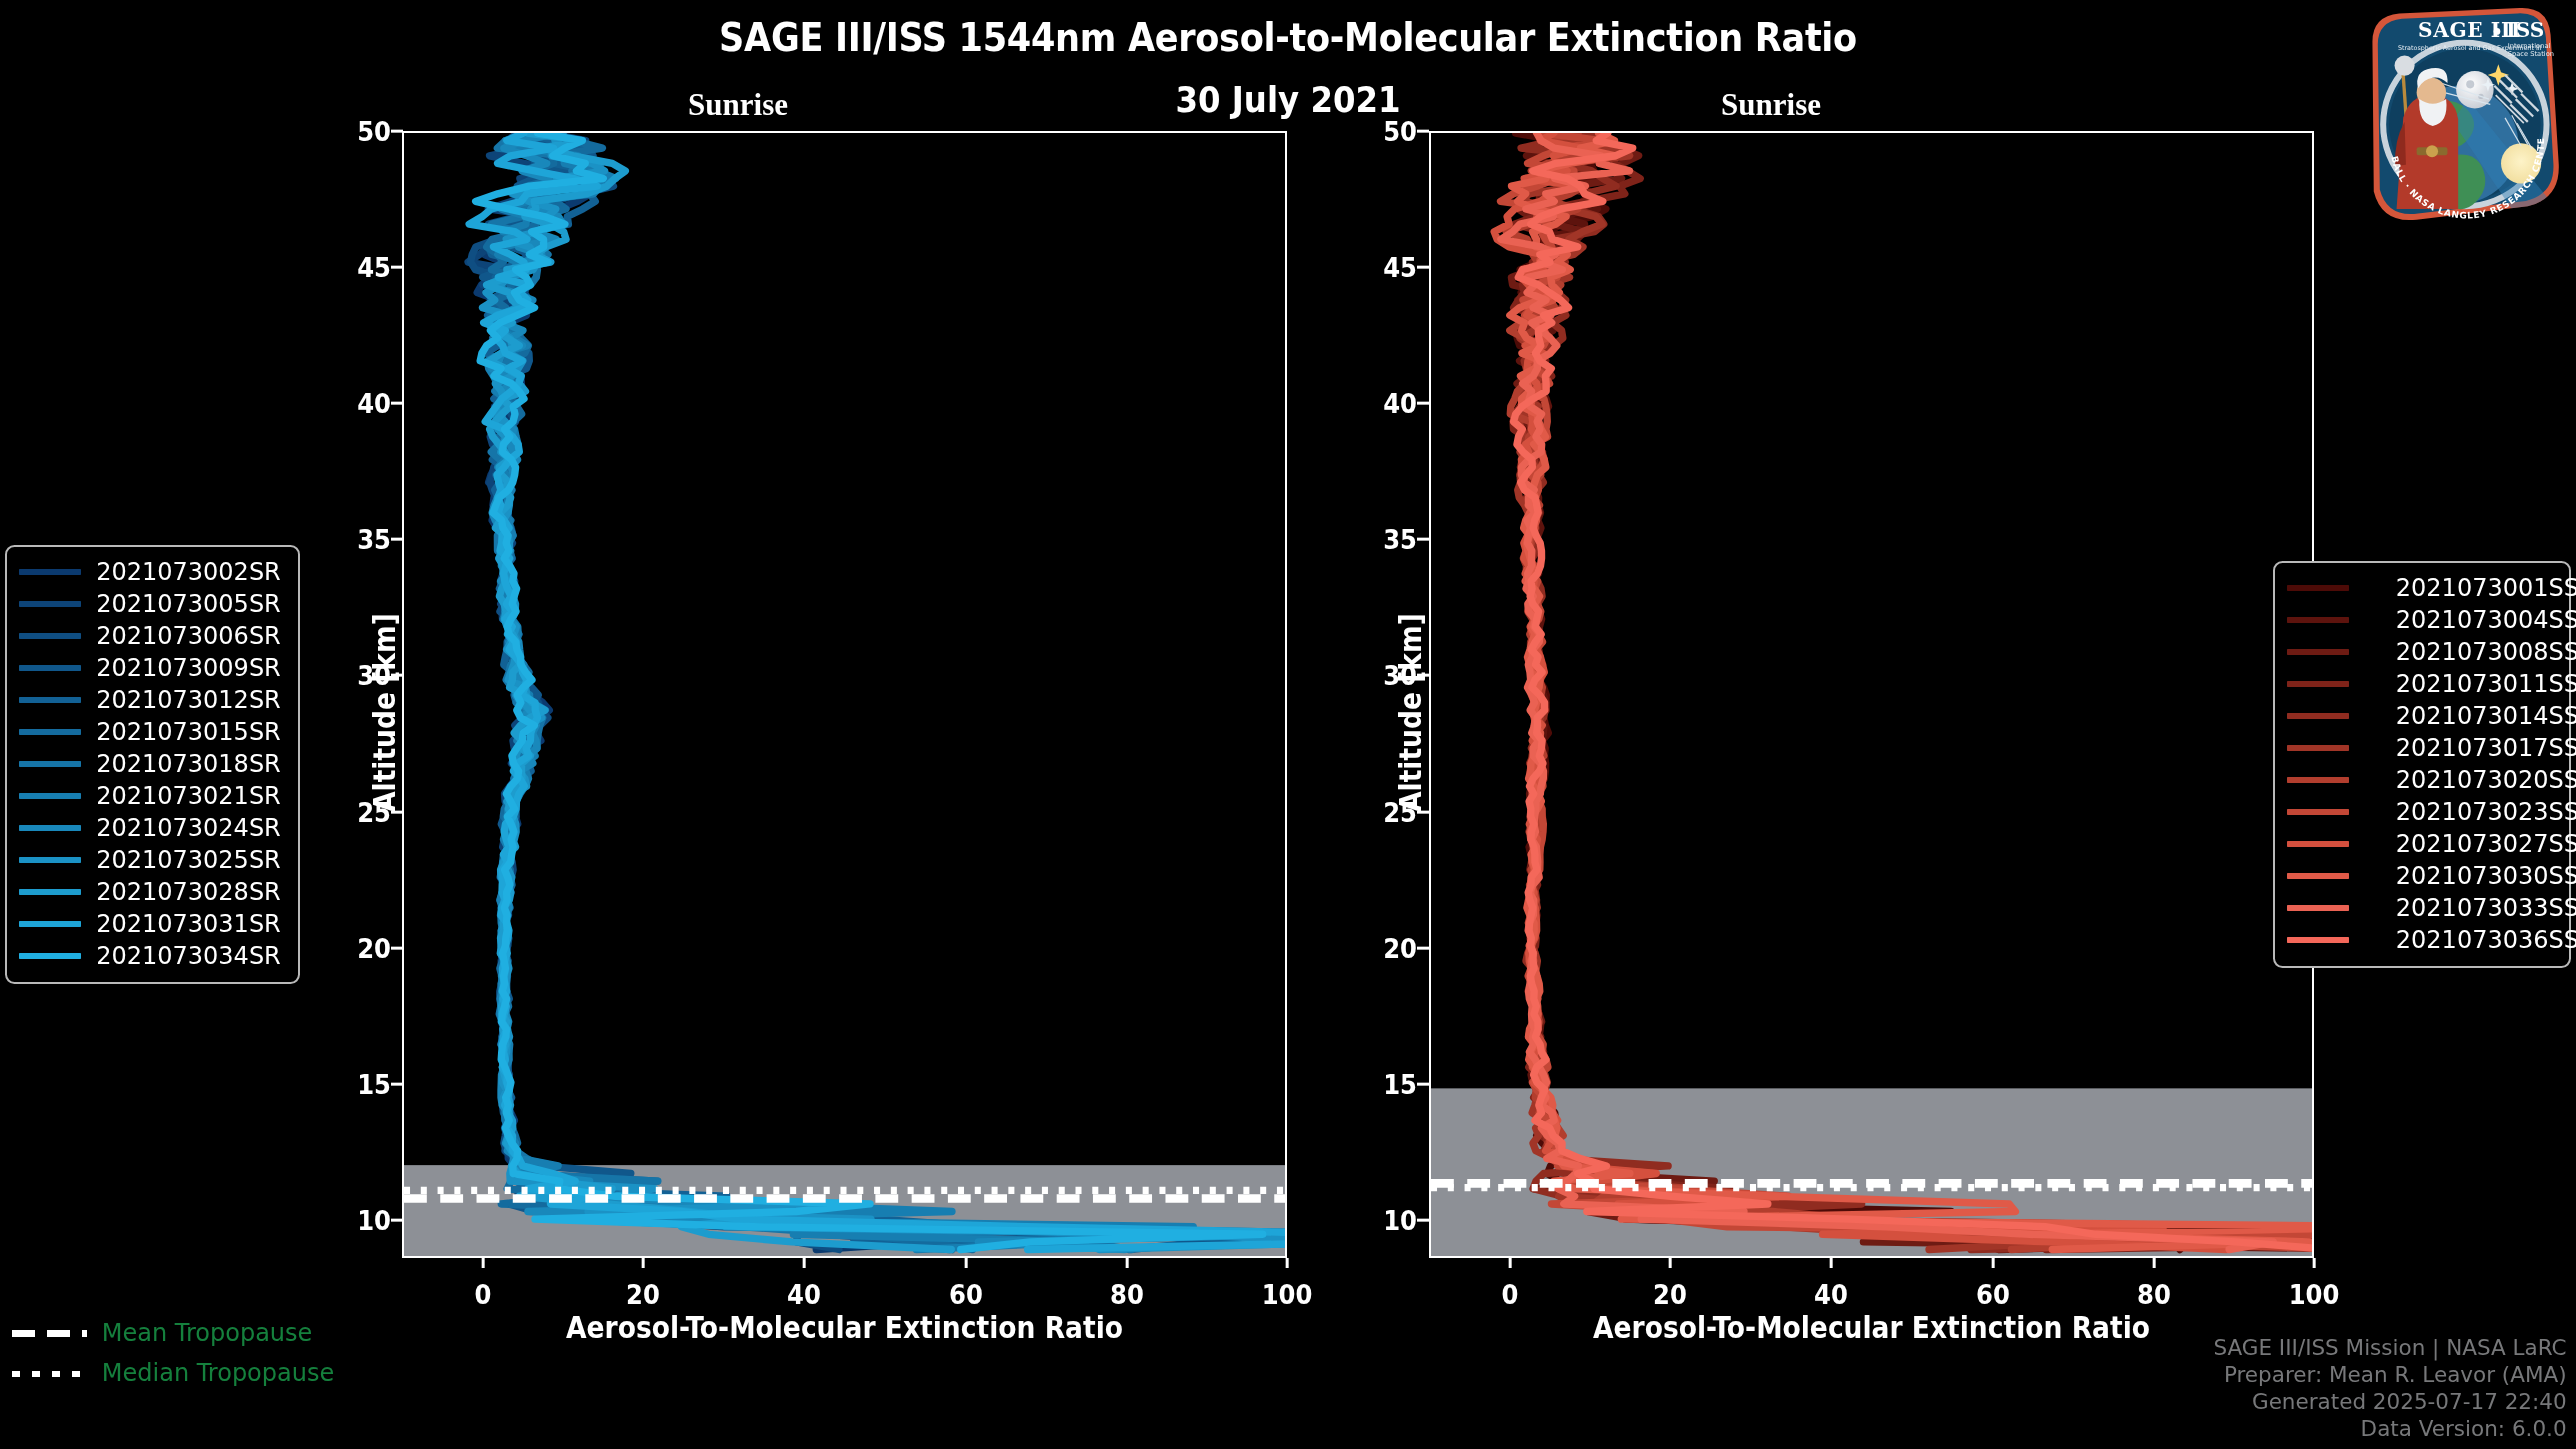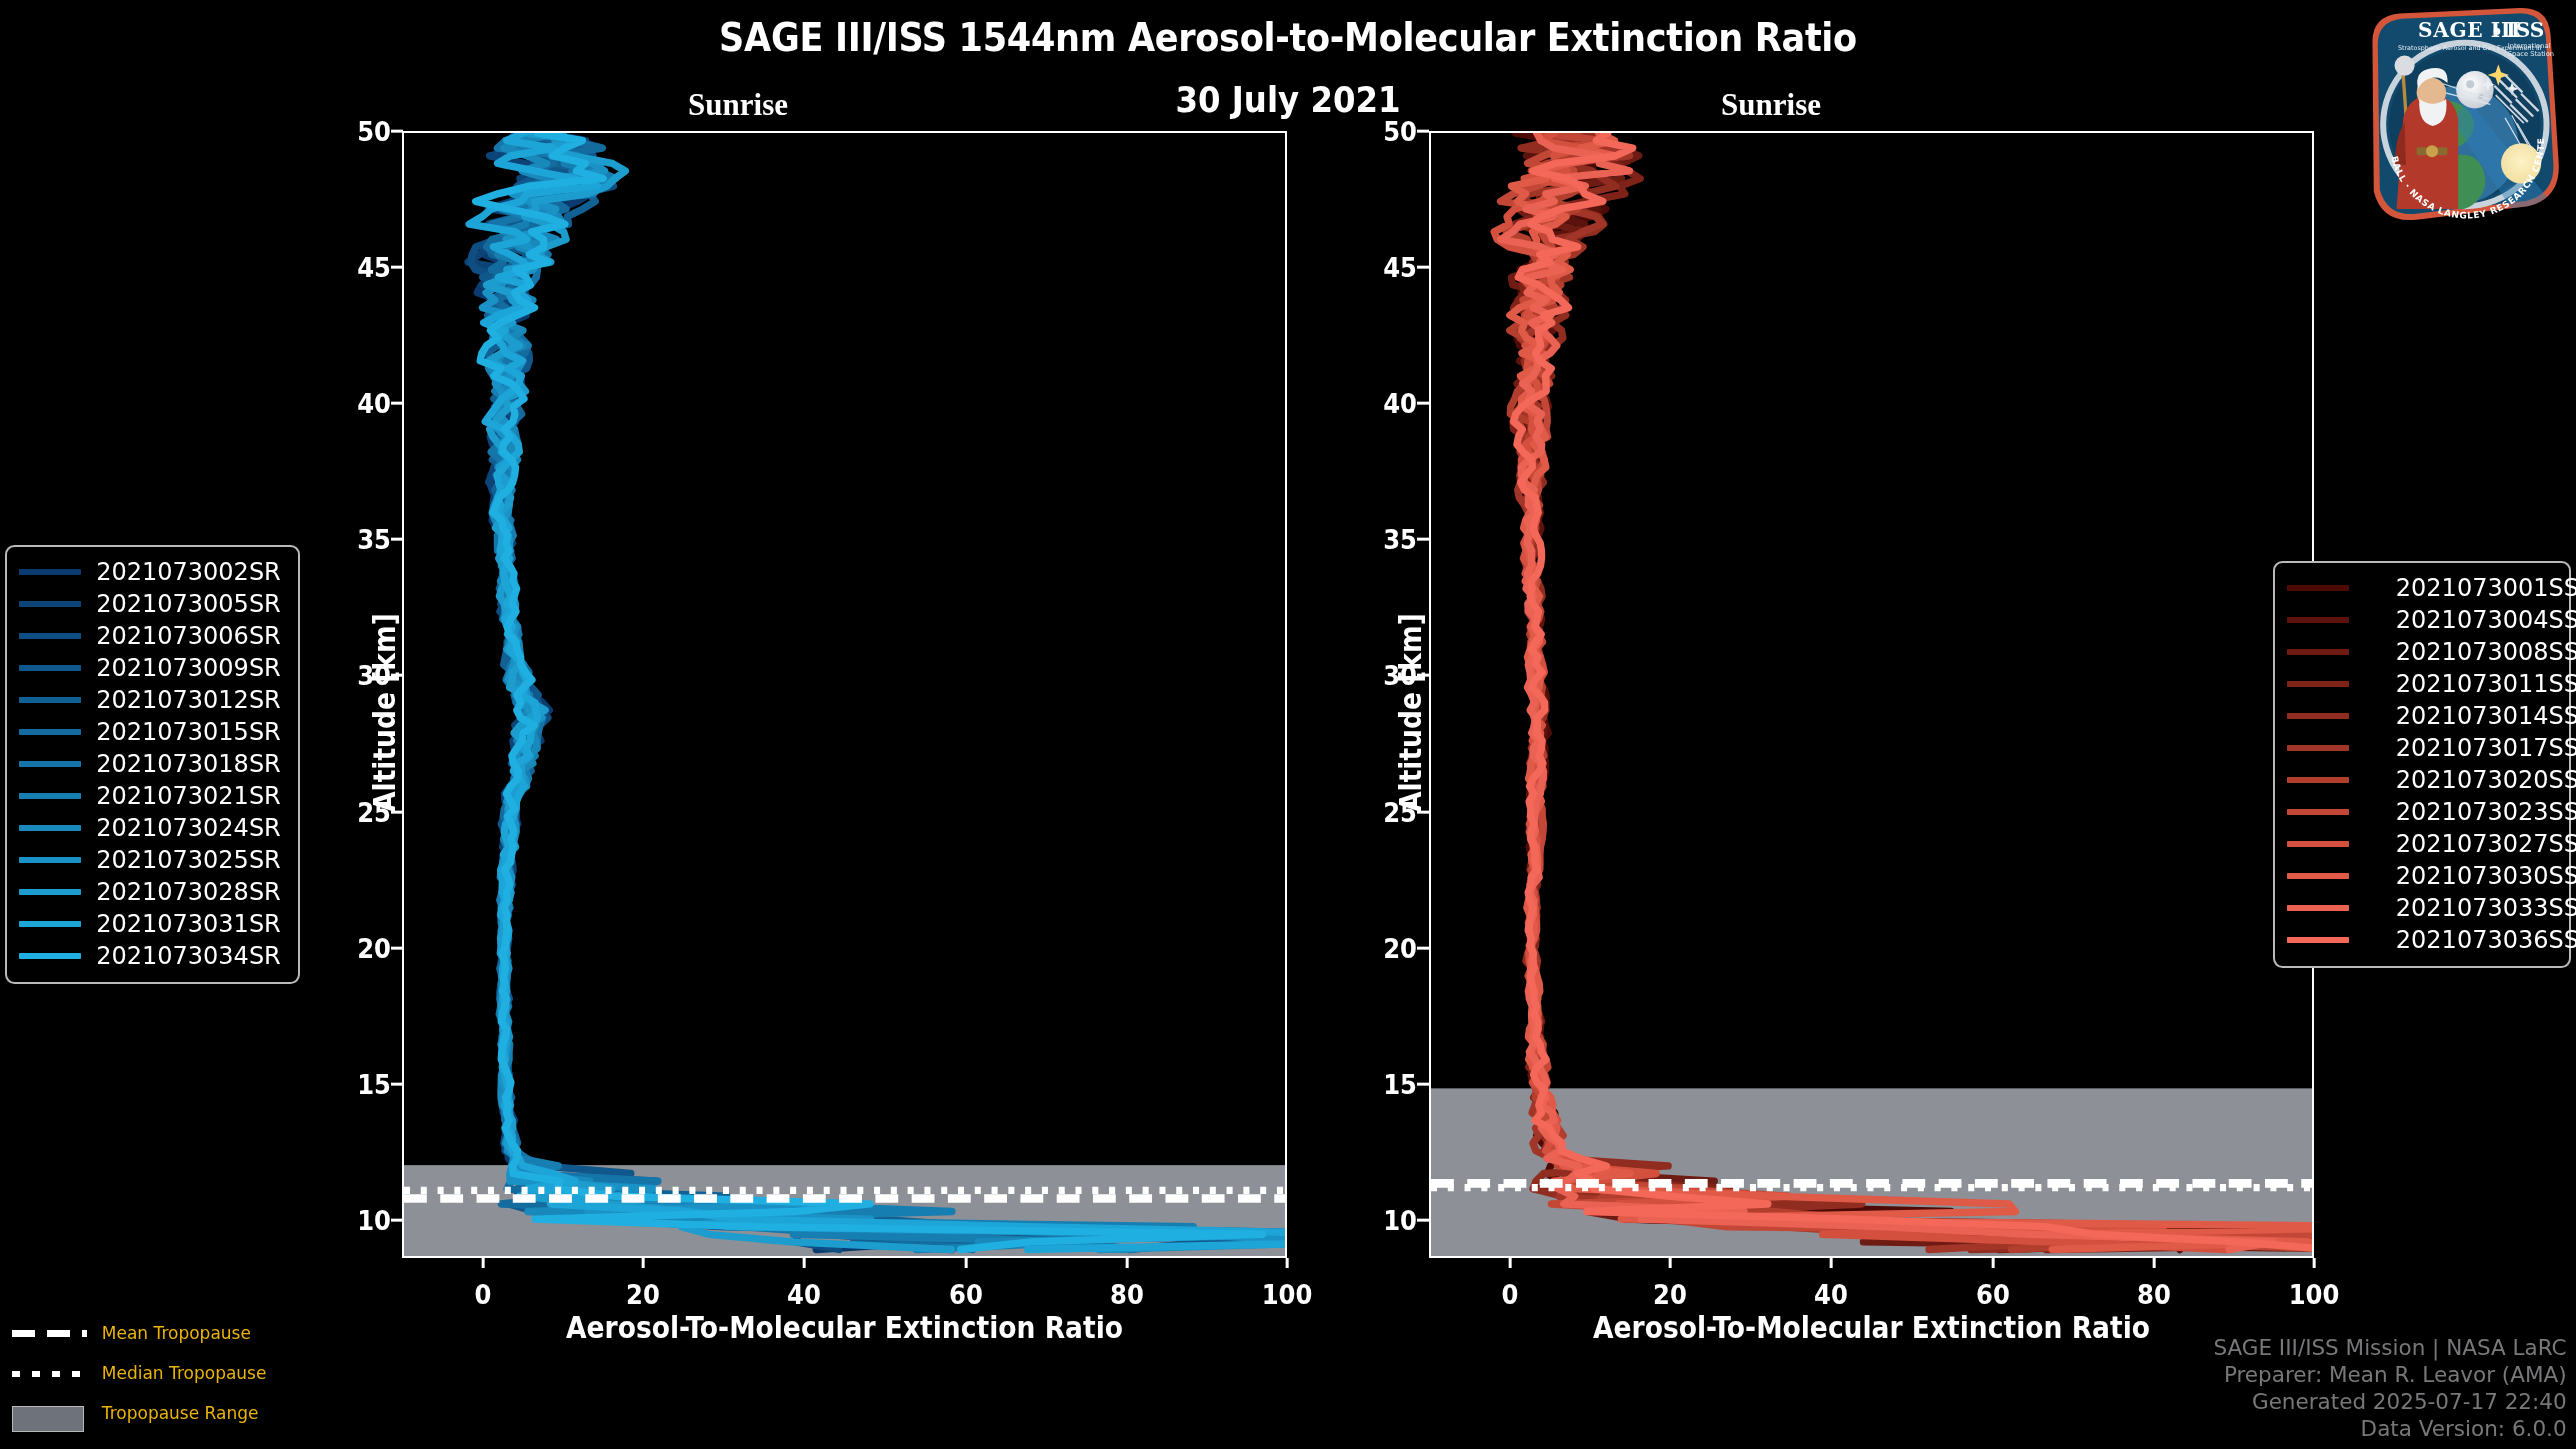--- a/index.html
+++ b/index.html
@@ -97,21 +97,21 @@
     background:repeating-linear-gradient(to right,#fff 0 23px,transparent 23px 35px);
   }
   .tk-dotted{
     position:absolute;top:5.4px;left:0;width:75px;height:6px;
     background:repeating-linear-gradient(to right,#fff 0 8px,transparent 8px 20px);
   }
   .tk-range{
     position:absolute;top:0px;left:0;width:70px;height:24px;
     background:#6e727a;border:1.3px solid #b9b9b9;
   }
-  .tk-label{font-size:17px;color:#eab308;white-space:nowrap;}
+  .tk-label{font-size:24px;color:#15803d;white-space:nowrap;}
 
   
   #credits{
     right:9.4px;bottom:6.7px;text-align:right;color:#77787a;
     font-size:21.5px;line-height:27px;
   }
 
   
   #mission-patch{right:9.4px;top:4px;width:215px;height:221px;}
 </style>
@@ -362,26 +362,20 @@
         <span class="tk-dashed"></span>
       </span>
       <span class="tk-label">Mean Tropopause</span>
     </div>
     <div class="tk-row">
       <span class="tk-mark">
         <span class="tk-dotted"></span>
       </span>
       <span class="tk-label">Median Tropopause</span>
     </div>
-    <div class="tk-row">
-      <span class="tk-mark">
-        <span class="tk-range"></span>
-      </span>
-      <span class="tk-label">Tropopause Range</span>
-    </div>
   </div>
 
 <div class="abs" id="credits">
   <div>SAGE III/ISS Mission | NASA LaRC</div>
   <div>Preparer: Mean R. Leavor (AMA)</div>
   <div>Generated 2025-07-17 22:40</div>
   <div>Data Version: 6.0.0</div>
 </div>
 
 <div class="abs" id="mission-patch">

